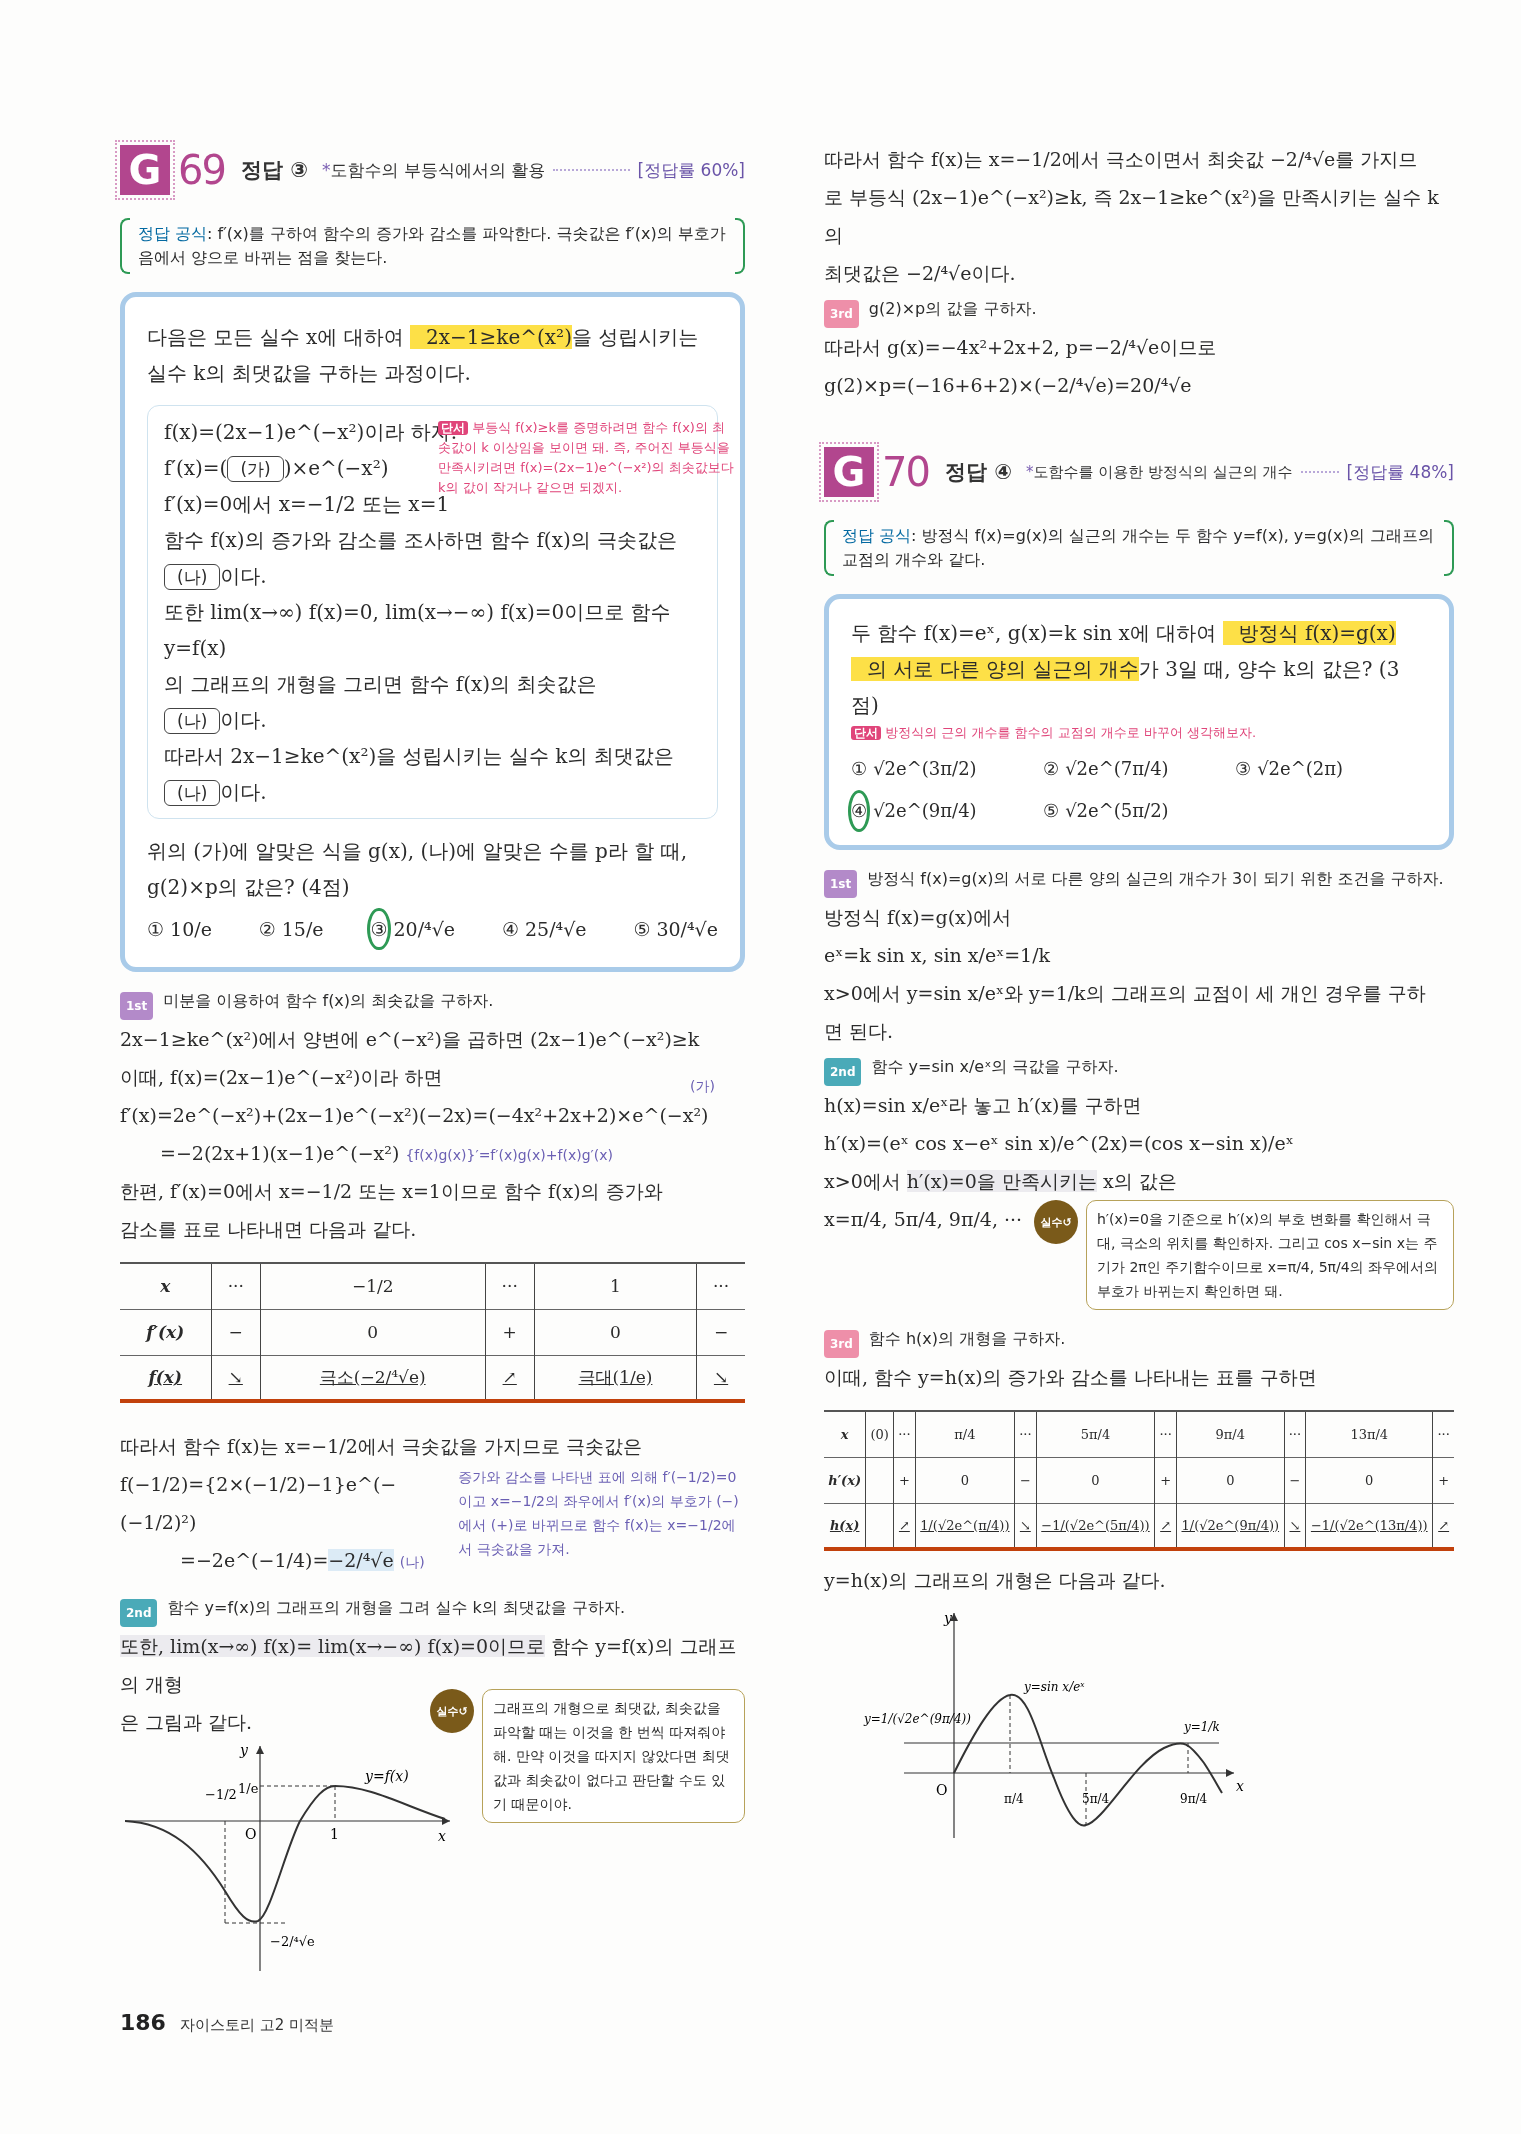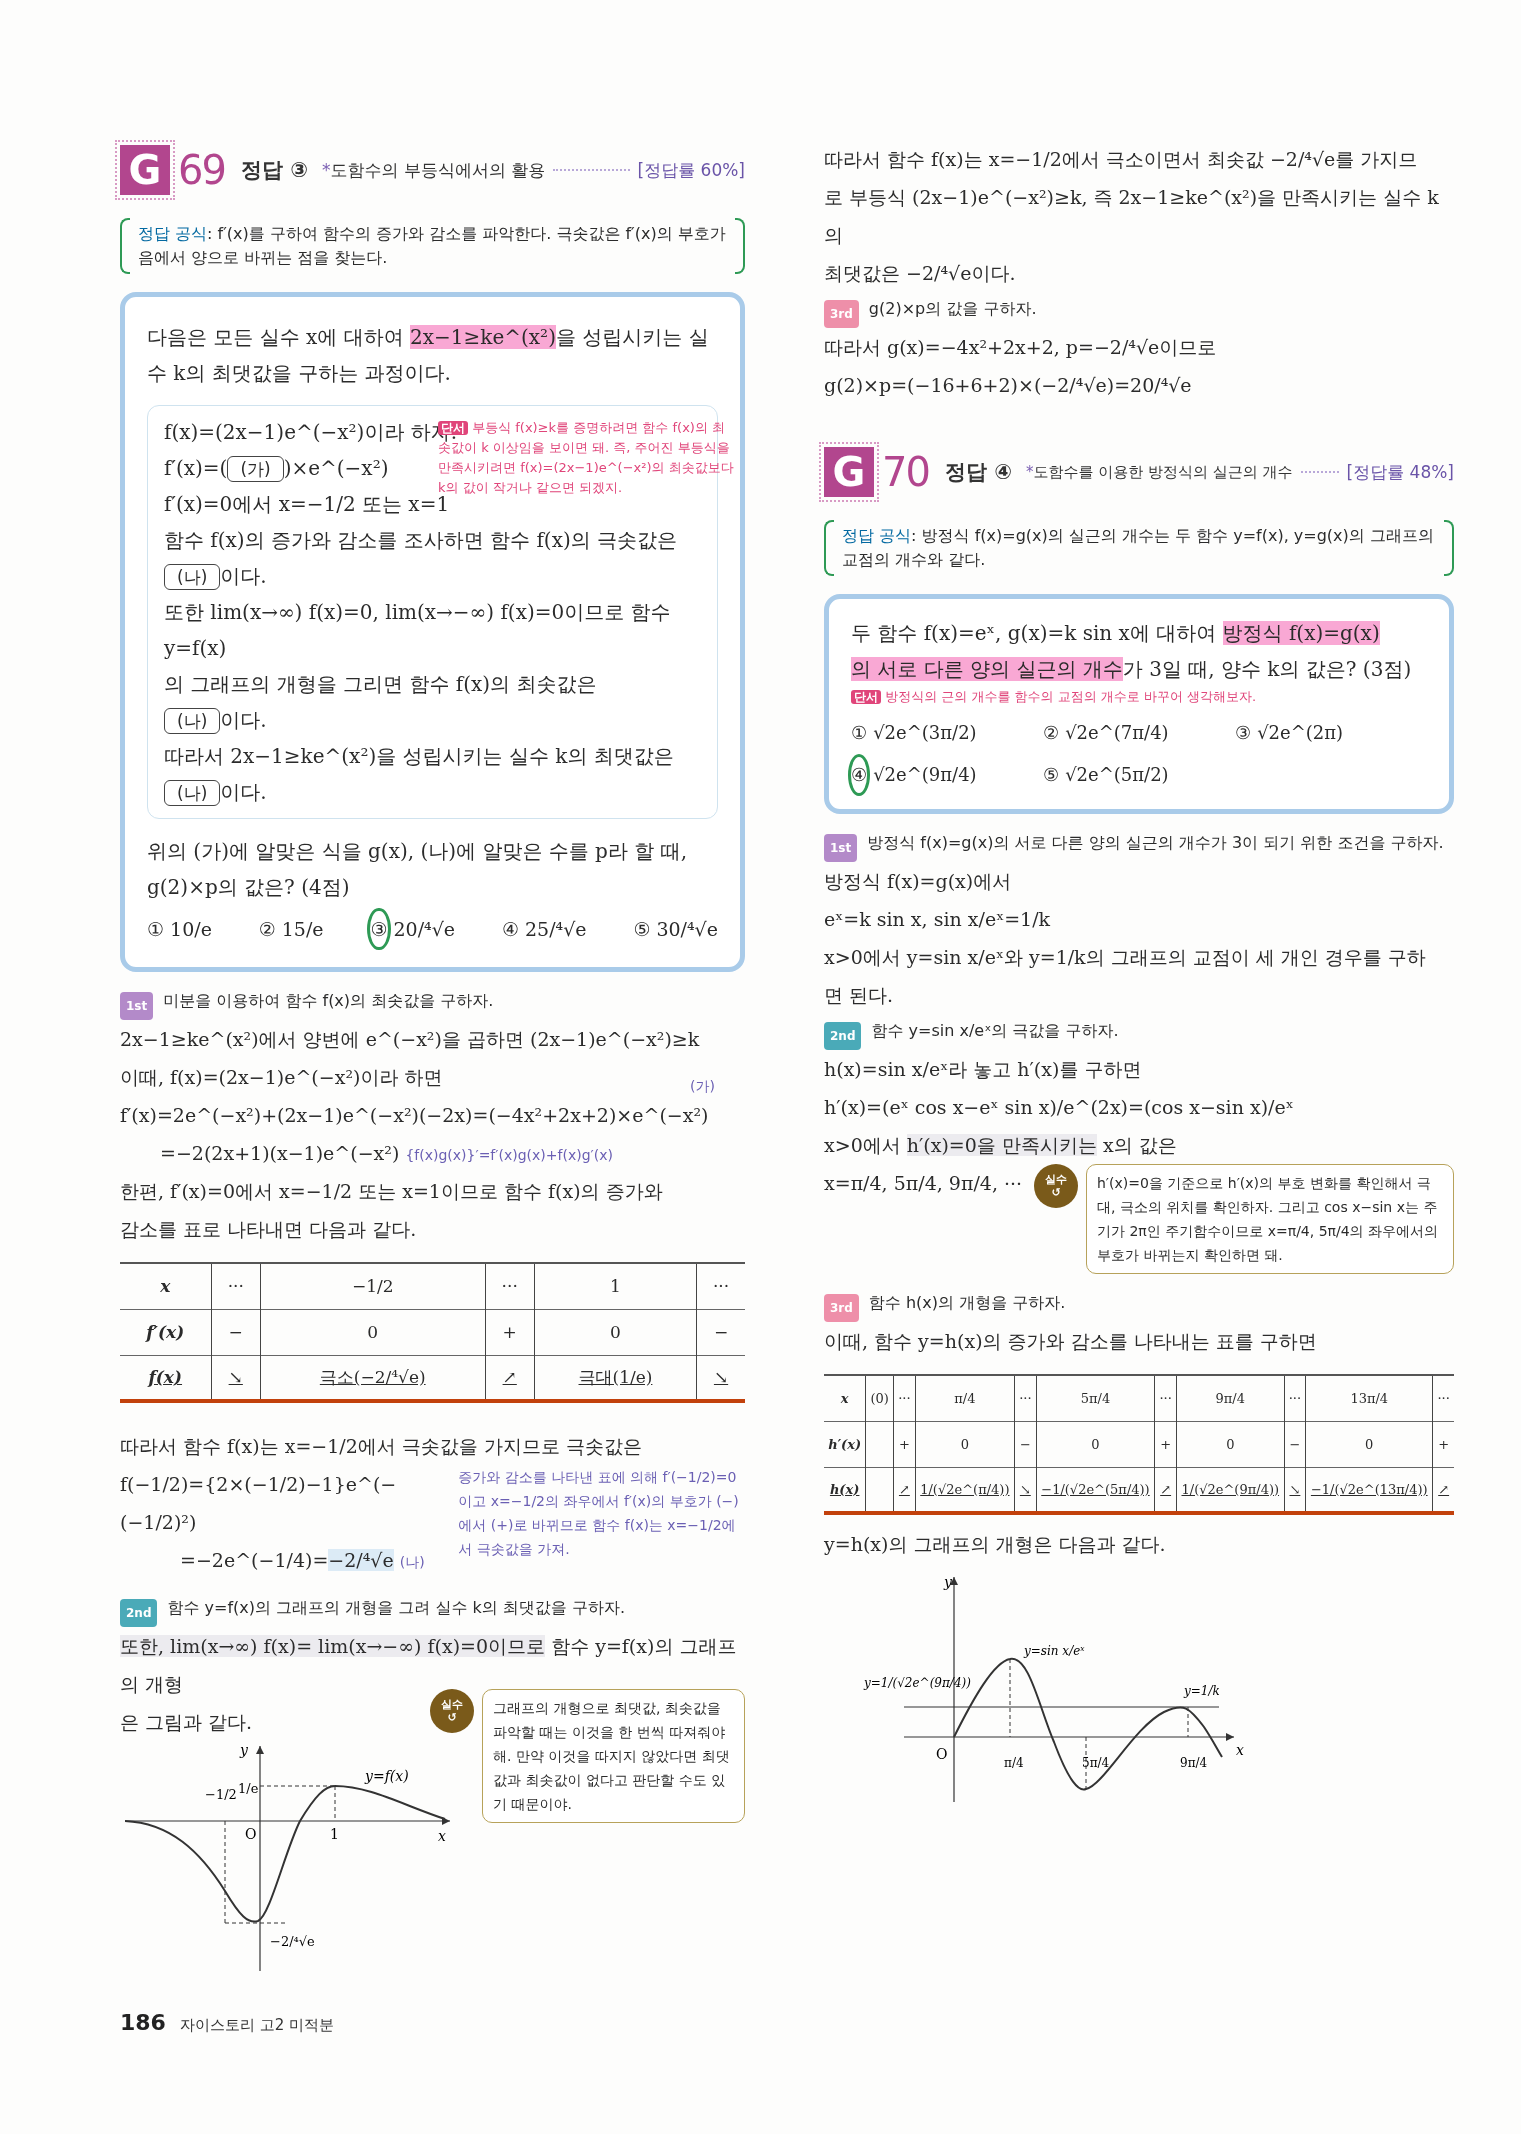--- a/index.html
+++ b/index.html
@@ -18,21 +18,21 @@
   .dots { flex: 1; border-bottom: 2px dotted #b8a8d8; margin: 0 8px; height: 1px; align-self: center; }
   .rate { font-family: "DejaVu Sans", sans-serif; font-size: 17px; color: #6a54a8; }
 
   .formula-box { margin-top: 18px; padding: 4px 18px; font-family: "DejaVu Sans", sans-serif; font-size: 16px; line-height: 24px; position: relative; }
   .formula-box::before, .formula-box::after { content: ""; position: absolute; top: 0; bottom: 0; width: 8px; border: 2px solid #2e9a55; }
   .formula-box::before { left: 0; border-right: none; border-radius: 8px 0 0 8px; }
   .formula-box::after { right: 0; border-left: none; border-radius: 0 8px 8px 0; }
   .formula-box .tag { color: #0369a1; font-weight: normal; }
 
   .problem-box { margin-top: 18px; border: 5px solid #a9cbe9; border-radius: 16px; padding: 22px 22px 20px 22px; background: #fff; font-size: 20px; line-height: 36px; }
-  .hl-pink { background: #f9a8d4; }
+  .hl-pink { background: #fde047; padding-left: 16px; }
   .hl-blue { background: #dcebf6; }
   .inner-box { margin: 14px 0 14px 0; border: 1.5px solid #cfe3ef; border-radius: 12px; padding: 8px 16px; font-size: 20px; line-height: 36px; position: relative; }
   .blank { display: inline-block; border: 1.5px solid #444; border-radius: 6px; padding: 0 12px; line-height: 24px; font-family: "DejaVu Sans", sans-serif; font-size: 17px; }
   .hint { position: absolute; left: 290px; top: 12px; width: 300px; color: #e0457a; font-family: "DejaVu Sans", sans-serif; font-size: 13px; line-height: 20px; }
   .hint-tag { background: #e0457a; color: #fff; font-weight: bold; padding: 0 3px; border-radius: 3px; font-size: 12px; }
   .choices { display: flex; justify-content: space-between; margin-top: 6px; font-size: 19px; }
   .choice { display: flex; align-items: center; gap: 6px; position: relative; }
   .circled-answer { outline: 3px solid #2e9a55; border-radius: 50%; }
 
   .step { display: flex; align-items: flex-start; margin-top: 16px; font-family: "DejaVu Sans", sans-serif; font-size: 16px; line-height: 26px; }
@@ -44,21 +44,21 @@
   .note-blue { color: #6a5fb3; font-family: "DejaVu Sans", sans-serif; font-size: 14px; line-height: 24px; }
 
   table.inc { width: 100%; border-collapse: collapse; margin-top: 14px; font-size: 17px; }
   table.inc td { border-left: 1px solid #444; text-align: center; height: 46px; padding: 2px 4px; }
   table.inc td:first-child { border-left: none; font-weight: bold; font-style: italic; }
   table.inc tr { border-top: 1px solid #666; }
   table.inc tr:first-child { border-top: 2px solid #555; }
   table.inc tr:last-child { border-bottom: 4px solid #c2410c; text-decoration: underline; }
 
   .mistake { display: flex; align-items: flex-start; gap: 8px; }
-  .mistake-badge { width: 44px; height: 44px; border-radius: 50%; background: #7a5a1a; color: #fff; font-family: "DejaVu Sans", sans-serif; font-size: 11px; font-weight: bold; display: flex; flex-direction: column; align-items: center; justify-content: center; line-height: 13px; flex-shrink: 0; }
+  .mistake-badge { width: 44px; height: 44px; border-radius: 50%; background: #7a5a1a; color: #fff; font-family: "DejaVu Sans", sans-serif; font-size: 11px; font-weight: bold; display: flex; flex-direction: row; align-items: center; justify-content: center; line-height: 13px; flex-shrink: 0; }
   .mistake-bubble { border: 1.5px solid #b7a25a; border-radius: 10px; padding: 6px 10px; font-family: "DejaVu Sans", sans-serif; font-size: 14px; line-height: 24px; background: #fff; }
 
   .footer { position: absolute; left: 120px; top: 2010px; display: flex; align-items: baseline; gap: 14px; font-family: "DejaVu Sans", sans-serif; }
   .footer .page { font-size: 22px; font-weight: bold; color: #222; }
   .footer .book { font-size: 15px; color: #333; }
   svg text { font-family: "DejaVu Serif", serif; }
 </style>
 </head>
 <body>
 

